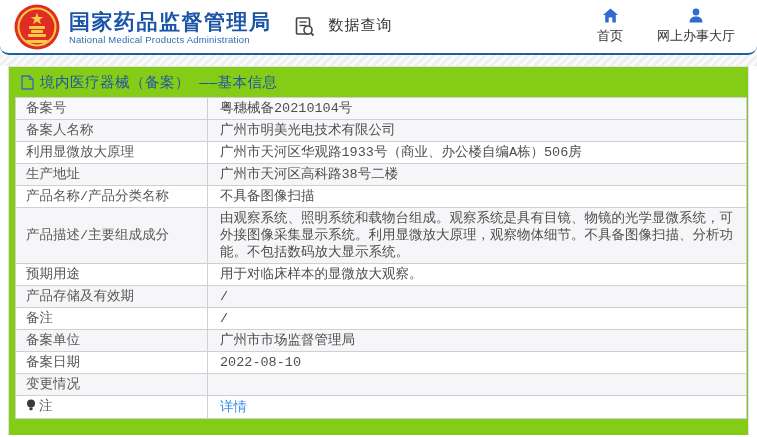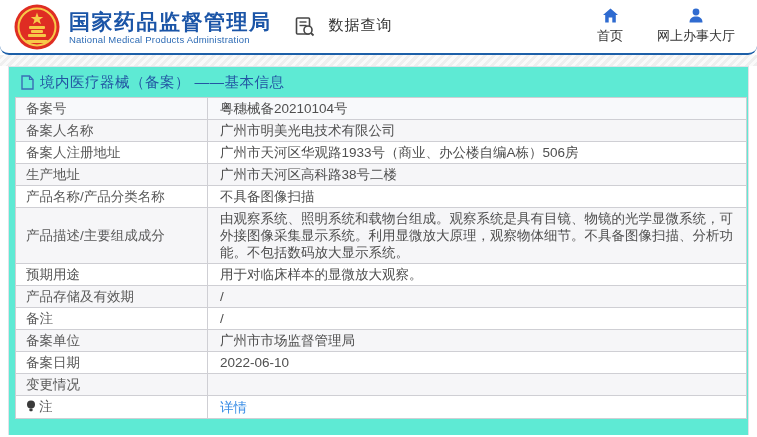--- a/index.html
+++ b/index.html
@@ -45,24 +45,25 @@
   
   .hatch-strip {
     height: 11px;
     background: repeating-linear-gradient(135deg,
       #efefef 0px, #efefef 3px, #fafafa 3px, #fafafa 6px);
   }
 
   
   .content-box {
     margin: 0 8px;
-    background: #5eead4;
+    background: #84cc16;
     border: 1px solid #e2e2e8;
     border-bottom: none;
     height: 369px;
+    font-family: Liberation Mono, monospace;
   }
   .page-title-bar {
     display: flex; align-items: center; gap: 6px;
     padding: 6px 12px 5px 12px;
   }
   .page-title {
     font-size: 14.5px; color: #2355a3; letter-spacing: 0.5px;
   }
 
   
@@ -172,21 +173,21 @@
     <td class="cell-label">
       <span class="lbl">备案人名称</span>
     </td>
     <td class="cell-value">
       <span class="val">广州市明美光电技术有限公司</span>
       
     </td>
   </tr>
         <tr>
     <td class="cell-label">
-      <span class="lbl">备案人注册地址</span>
+      <span class="lbl">利用显微放大原理</span>
     </td>
     <td class="cell-value">
       <span class="val">广州市天河区华观路1933号（商业、办公楼自编A栋）506房</span>
       
     </td>
   </tr>
         <tr>
     <td class="cell-label">
       <span class="lbl">生产地址</span>
     </td>
@@ -247,21 +248,21 @@
     <td class="cell-value">
       <span class="val">广州市市场监督管理局</span>
       
     </td>
   </tr>
         <tr>
     <td class="cell-label">
       <span class="lbl">备案日期</span>
     </td>
     <td class="cell-value">
-      <span class="val">2022-06-10</span>
+      <span class="val">2022-08-10</span>
       
     </td>
   </tr>
         <tr>
     <td class="cell-label">
       <span class="lbl">变更情况</span>
     </td>
     <td class="cell-value">
       <span class="val"></span>
       

